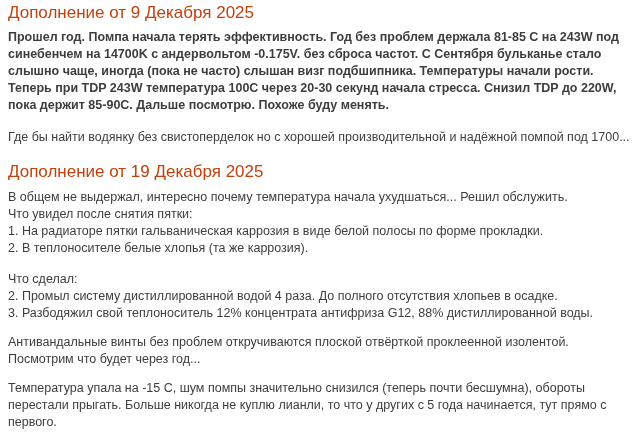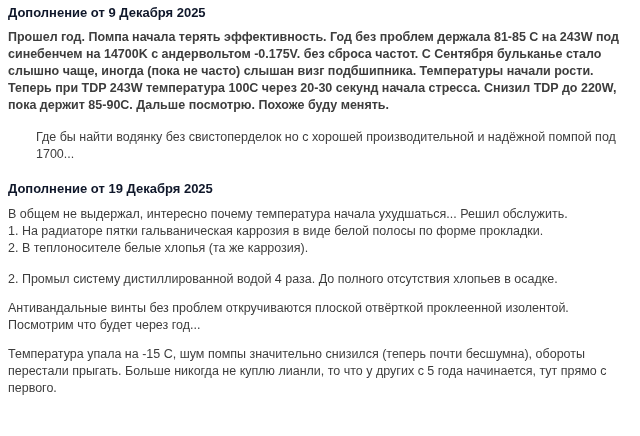--- a/index.html
+++ b/index.html
@@ -11,56 +11,59 @@
     height: 436px;
     box-sizing: border-box;
     padding: 4px 8px 12px 8px;
     font-family: "Liberation Sans", sans-serif;
     font-size: 12.5px;
     line-height: 17px;
     color: #3d3d3d;
     overflow: hidden;
   }
   .heading {
-    font-weight: bold;
-    font-size: 13px;
-    color: #0f172a;
+    font-weight: normal;
+    font-size: 17px;
+    color: #c2410c;
     line-height: 17px;
     margin: 0;
   }
   .para {
     margin: 0;
     white-space: pre-wrap;
   }
   .line {
     white-space: pre-wrap;
   }
   .mt8  { margin-top: 8px; font-weight: bold; }
   .mt9  { margin-top: 9px; }
   .mt10 { margin-top: 17px; }
   .mt12 { margin-top: 12px; }
   .mt14 { margin-top: 14px; }
-  .mt15 { margin-top: 15px; margin-left: 28px; }
+  .mt15 { margin-top: 15px; }
 </style>
 </head>
 <body>
 
 <h3 class="heading">Дополнение от 9 Декабря 2025</h3>
 
 <p class="para mt8">Прошел год. Помпа начала терять эффективность. Год без проблем держала 81-85 С на 243W под синебенчем на 14700K с андервольтом -0.175V. без сброса частот. С Сентября бульканье стало слышно чаще, иногда (пока не часто) слышан визг подбшипника. Температуры начали рости. Теперь при TDP 243W температура 100С через 20-30 секунд начала стресса. Снизил TDP до 220W,  пока держит 85-90С. Дальше посмотрю. Похоже буду менять.</p>
 
 <p class="para mt15">Где бы найти водянку без свистоперделок но с хорошей производительной и надёжной помпой под 1700...</p>
 
 <h3 class="heading mt10">Дополнение от 19 Декабря 2025</h3>
 
 <div class="mt9">
   <div class="line">В общем не выдержал, интересно почему температура начала ухудшаться... Решил обслужить.</div>
+  <div class="line">Что увидел после снятия пятки:</div>
   <div class="line">1. На радиаторе пятки гальваническая каррозия в виде белой полосы по форме прокладки.</div>
   <div class="line">2. В теплоносителе белые хлопья (та же каррозия).</div>
 </div>
 
 <div class="mt14">
+  <div class="line">Что сделал:</div>
   <div class="line">2. Промыл систему дистиллированной водой 4 раза. До полного отсутствия хлопьев в осадке.</div>
+  <div class="line">3. Разбодяжил свой теплоноситель 12% концентрата антифриза G12, 88% дистиллированной воды.</div>
 </div>
 
 <p class="para mt12">Антивандальные винты без проблем откручиваются плоской отвёрткой проклеенной изолентой. Посмотрим что будет через год...</p>
 
 <p class="para mt12">Температура упала на -15 С, шум помпы значительно снизился (теперь почти бесшумна), обороты перестали прыгать. Больше никогда не куплю лианли, то что у других с 5 года начинается, тут прямо с первого.</p>
 
 </body></html>

